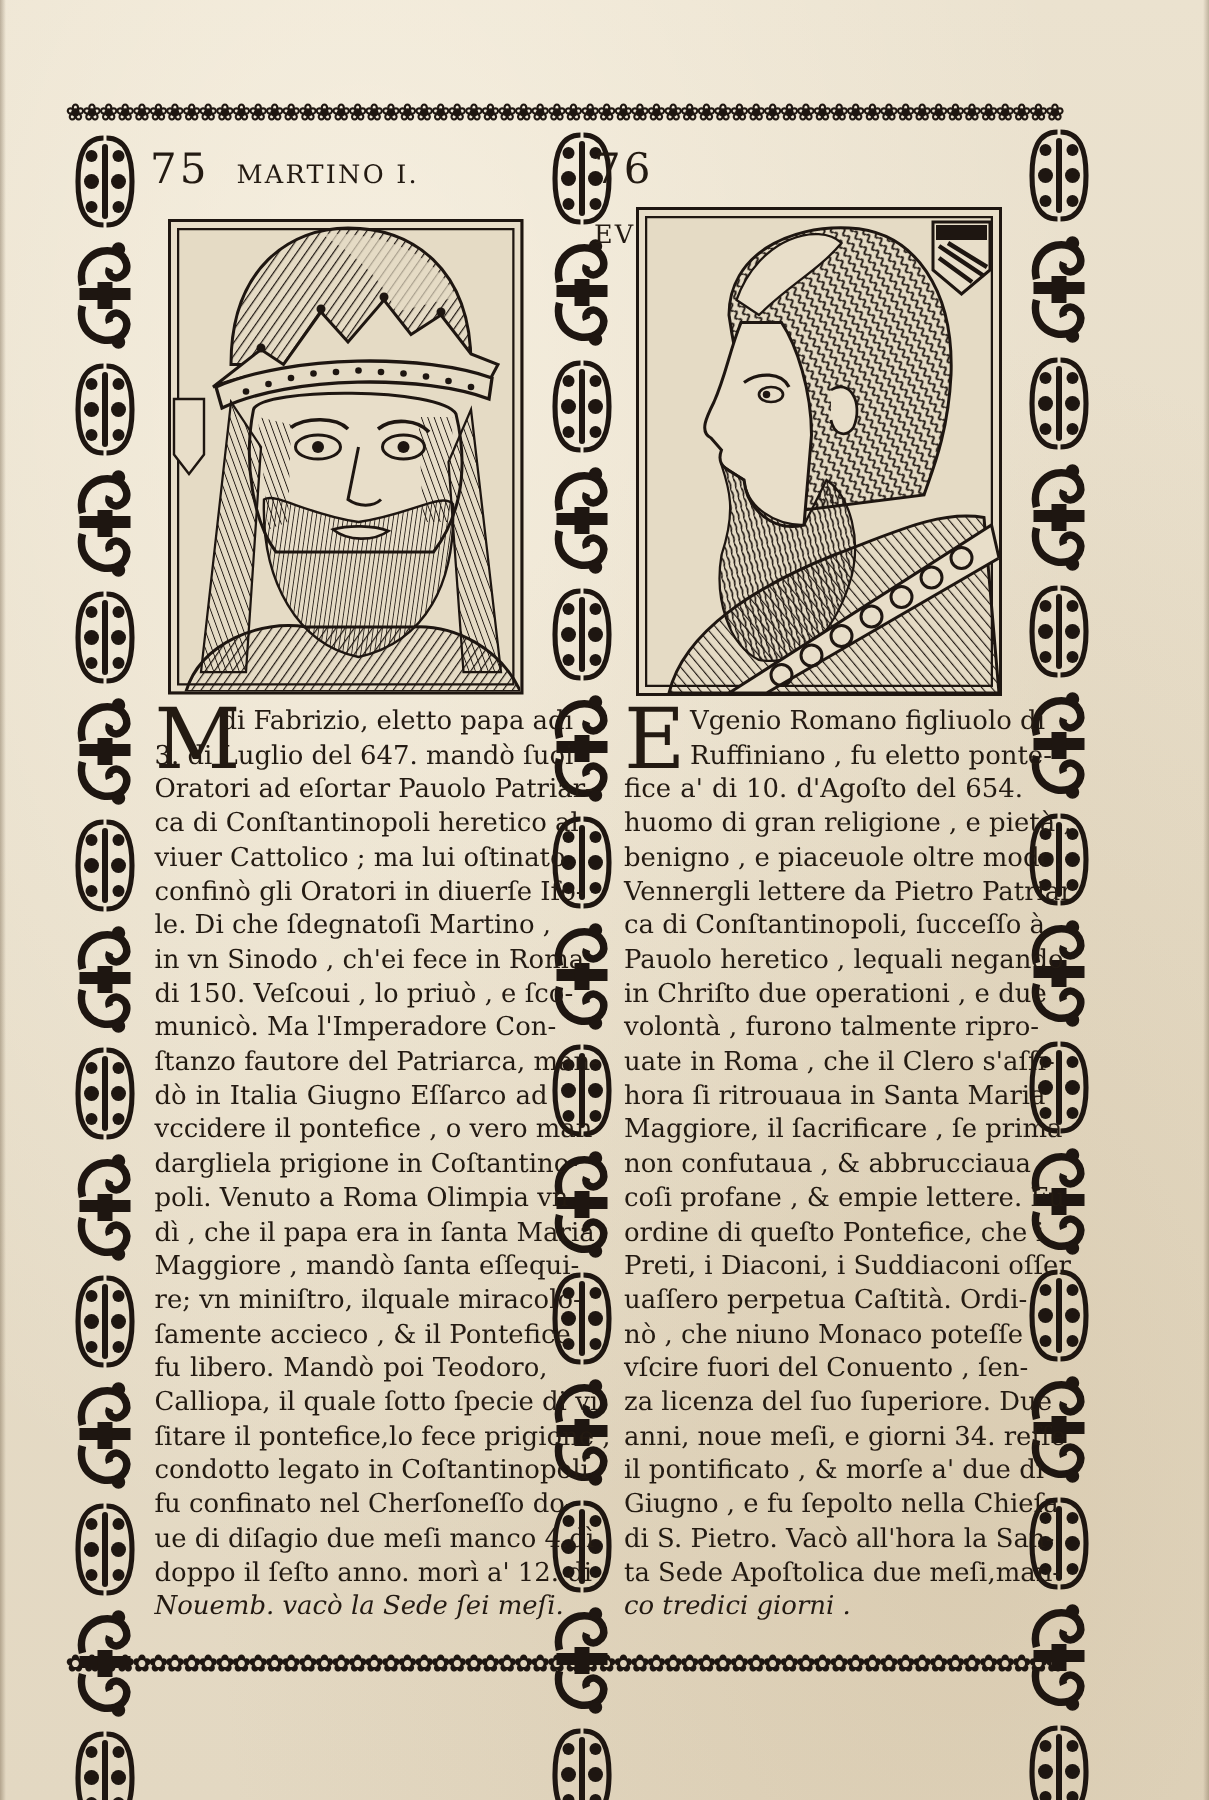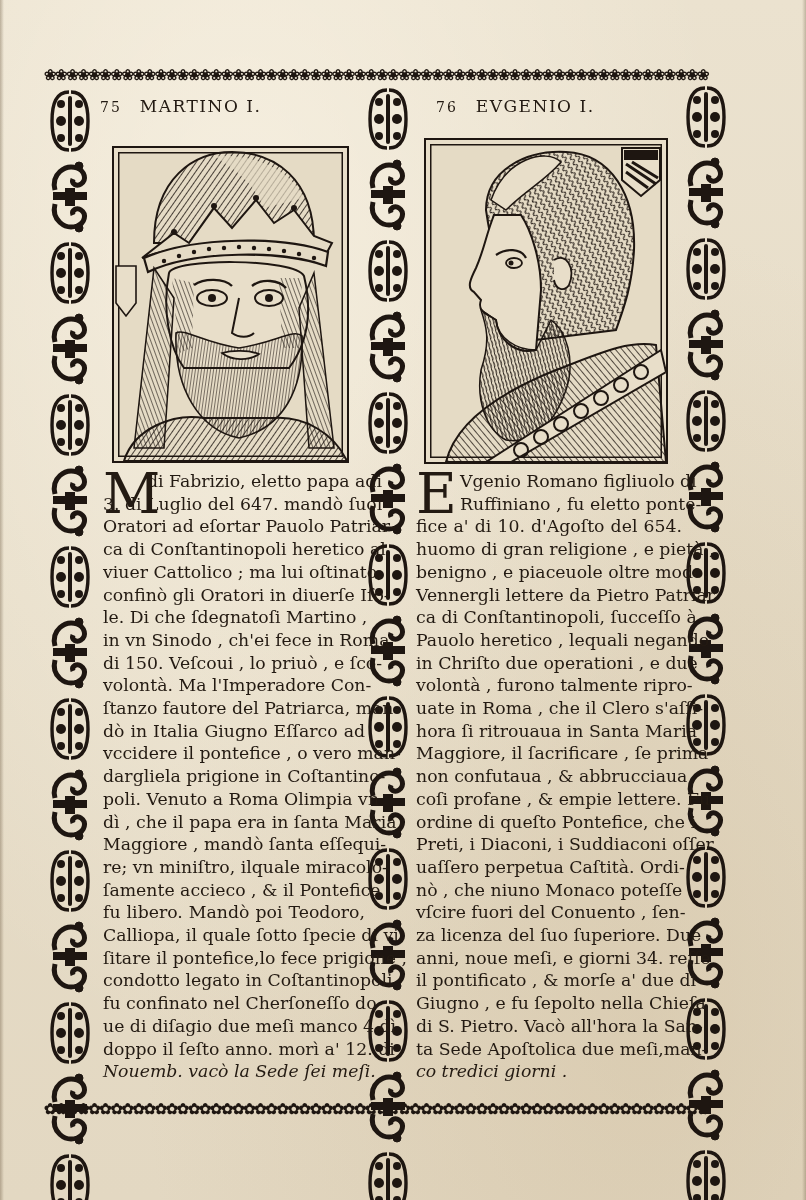--- a/index.html
+++ b/index.html
@@ -49,22 +49,22 @@
   .orn-oval svg, .orn-scroll svg { display: block; }
   .orn-scroll { width: 42px; height: 74px; }
 
   
   .header {
     position: absolute; top: 96px; height: 36px;
     display: flex; align-items: baseline; gap: 18px;
     font-size: 21px; letter-spacing: 1.5px;
   }
   .header-left { left: 100px; }
-  .header-right { left: 436px; }
-  .page-num { font-size: 14px; letter-spacing: 2px; }
+  .header-right { left: 396px; flex-direction: column; }
+  .page-num { font-size: 28px; letter-spacing: 2px; }
   .pope-name { font-variant: small-caps; font-size: 17px; }
 
   
   .portrait {
     position: absolute; border: 2px solid #1e1611;
     box-shadow: inset 0 0 0 4px #e8dec9, inset 0 0 0 5.5px #1e1611;
     background: #e5dbc5;
     overflow: hidden;
   }
   .portrait-left { left: 112px; top: 146px; width: 233px; height: 313px; }
@@ -836,21 +836,21 @@
   <span class="dropcap">M</span>
     <span class="bio-line indent">di Fabrizio, eletto papa adi</span>
     <span class="bio-line">3. di Luglio del 647. mandò ſuoi</span>
     <span class="bio-line">Oratori ad eſortar Pauolo Patriar-</span>
     <span class="bio-line">ca di Conſtantinopoli heretico al</span>
     <span class="bio-line">viuer Cattolico ; ma lui oſtinato,</span>
     <span class="bio-line">confinò gli Oratori in diuerſe Iſo-</span>
     <span class="bio-line">le. Di che ſdegnatoſi Martino ,</span>
     <span class="bio-line">in vn Sinodo , ch'ei fece in Roma</span>
     <span class="bio-line">di 150. Veſcoui , lo priuò , e ſco-</span>
-    <span class="bio-line">volontà. Ma l'Imperadore Con-</span>
+    <span class="bio-line">municò. Ma l'Imperadore Con-</span>
     <span class="bio-line">ſtanzo fautore del Patriarca, man-</span>
     <span class="bio-line">dò in Italia Giugno Eſſarco ad</span>
     <span class="bio-line">vccidere il pontefice , o vero man-</span>
     <span class="bio-line">dargliela prigione in Coſtantino-</span>
     <span class="bio-line">poli. Venuto a Roma Olimpia vn</span>
     <span class="bio-line">dì , che il papa era in ſanta Maria</span>
     <span class="bio-line">Maggiore , mandò ſanta eſſequi-</span>
     <span class="bio-line">re; vn miniſtro, ilquale miracolo-</span>
     <span class="bio-line">ſamente accieco , &amp; il Pontefice</span>
     <span class="bio-line">fu libero. Mandò poi Teodoro,</span>

